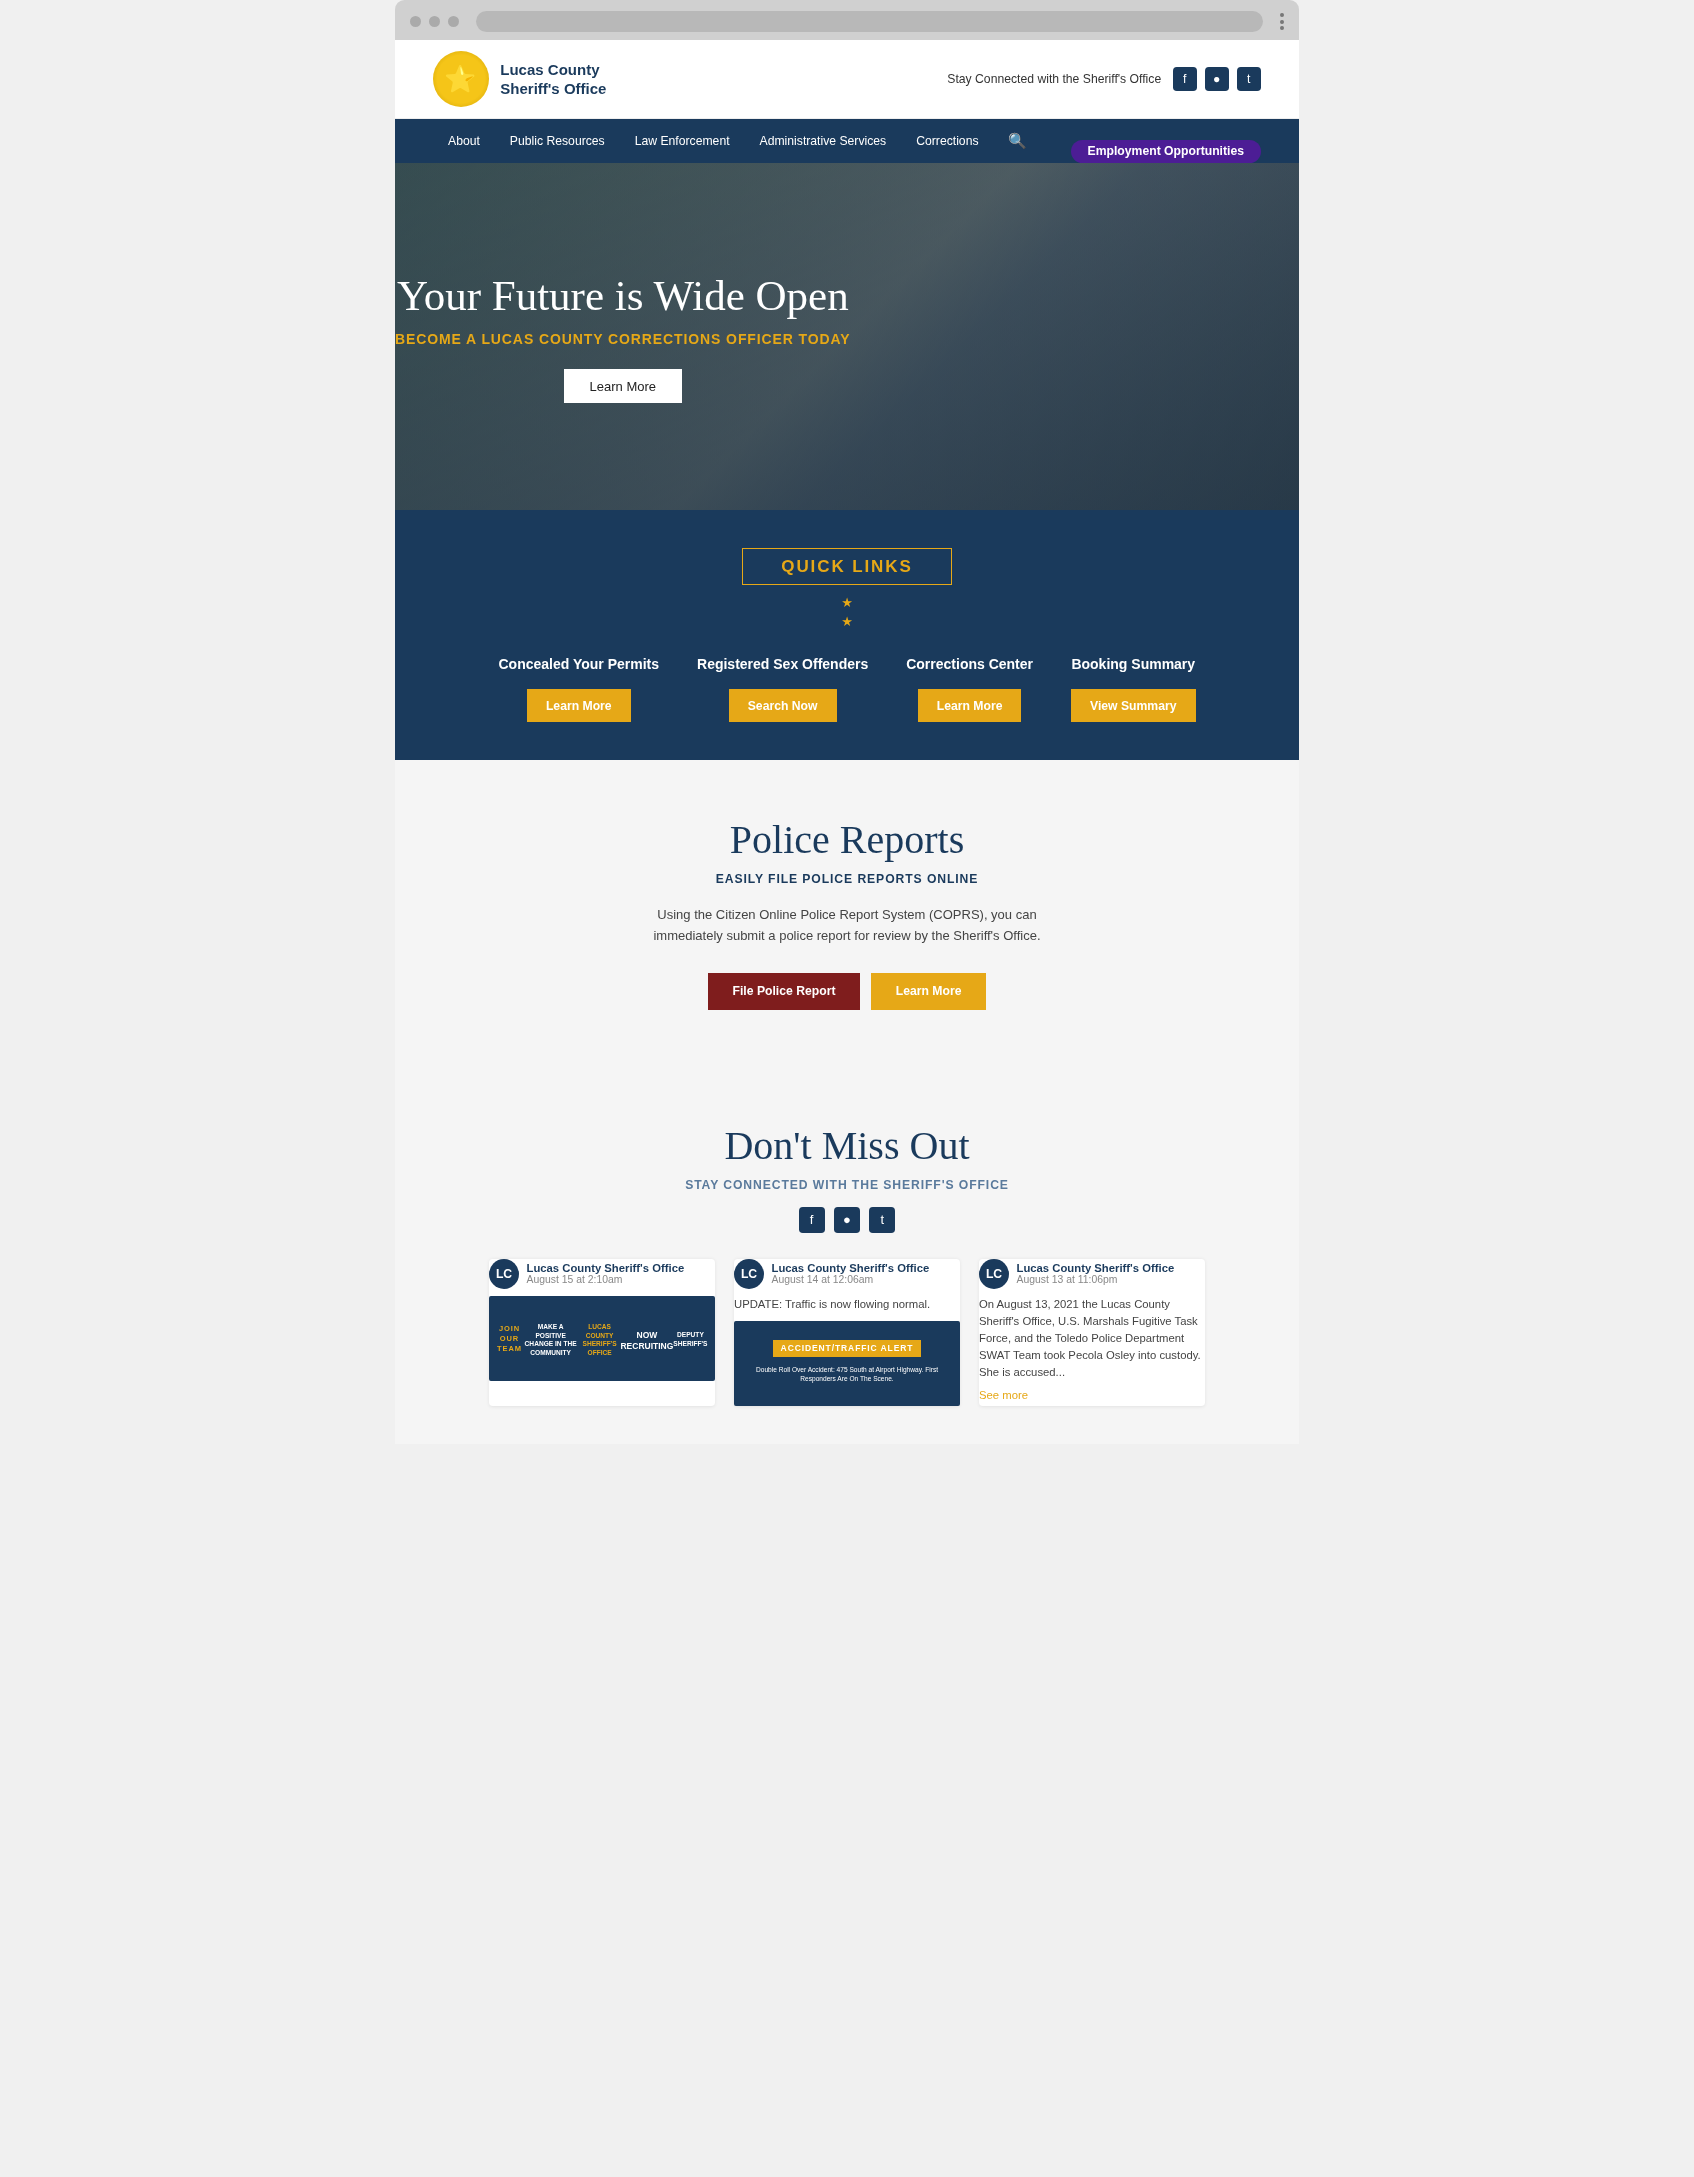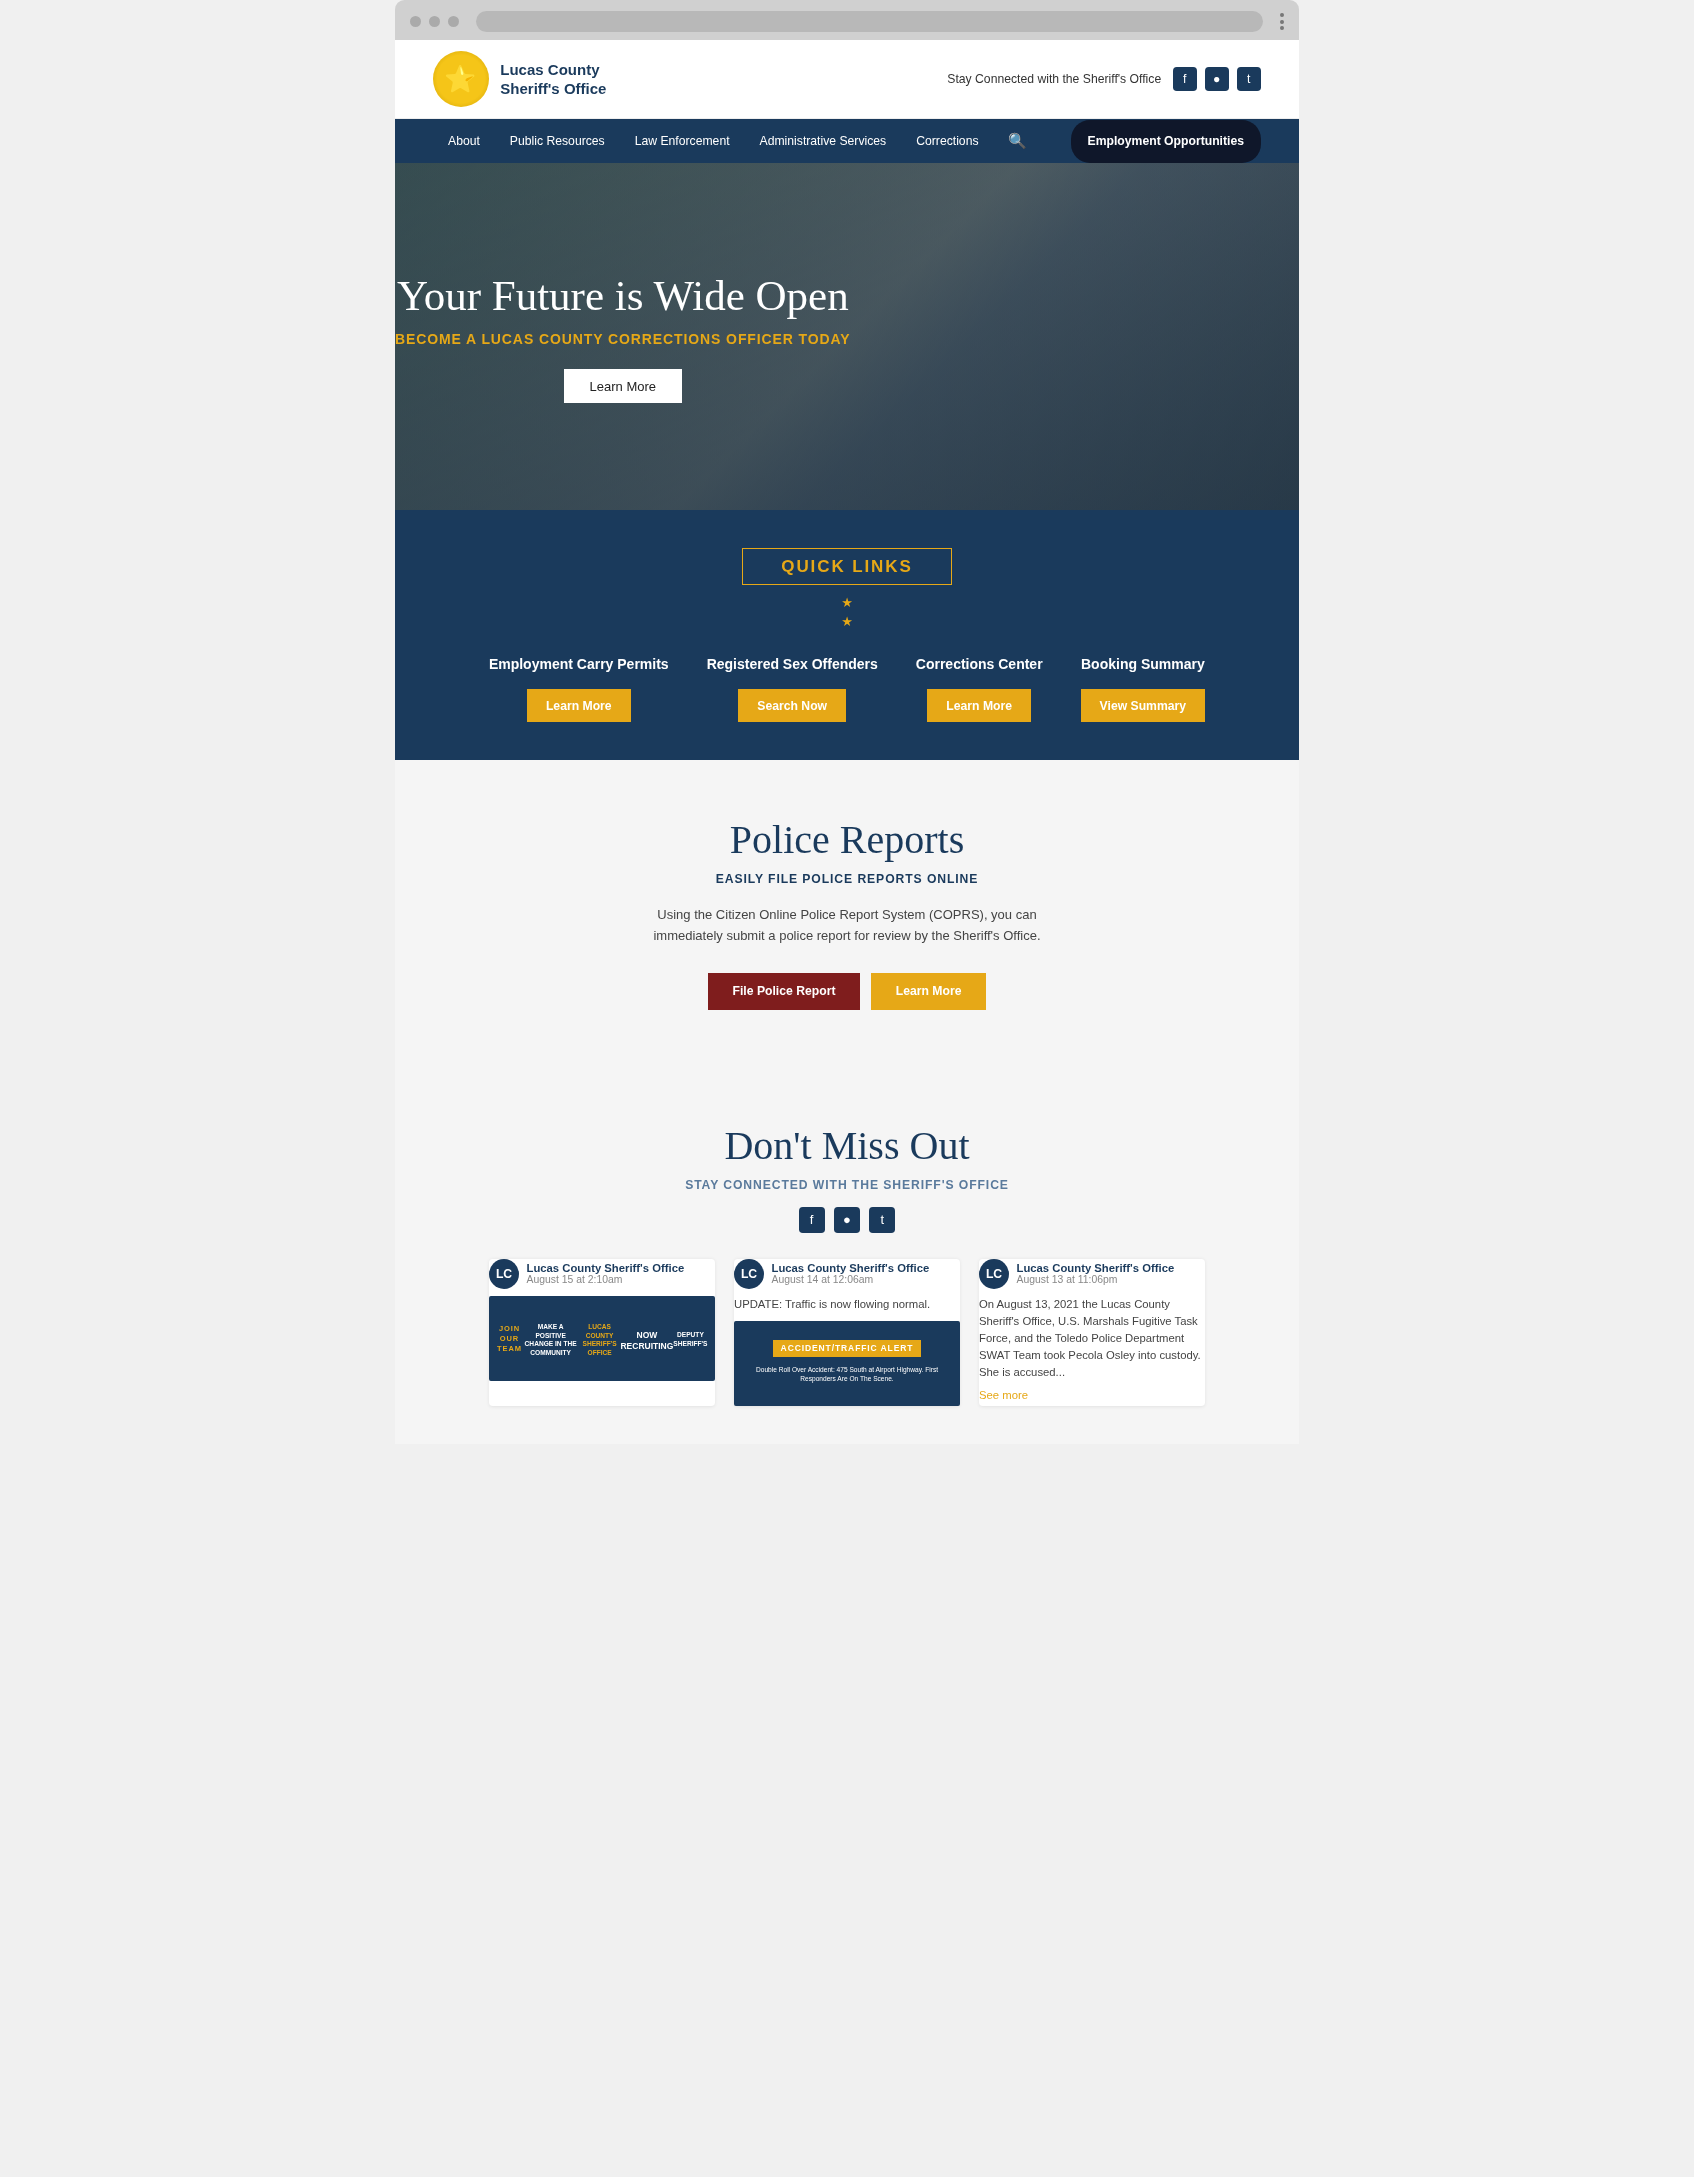--- a/index.html
+++ b/index.html
@@ -82,25 +82,25 @@
       text-decoration: none;
       white-space: nowrap;
     }
     .nav-search {
       color: #fff;
       padding: 13px 15px;
       cursor: pointer;
       font-size: 15px;
     }
     .nav-employment {
-      background: #0f172a;
-      color: #fff;
-      font-size: 12.2px;
-      font-weight: bold;
-      padding: 14px 17px;
+      background: #4c1d95;
+      color: #fff;
+      font-size: 12.2px;
+      font-weight: bold;
+      padding: 4px 17px;
       text-align: center;
       cursor: pointer;
       line-height: 1.3;
       display: flex;
       align-items: center;
       justify-content: center;
       border-radius: 19px;
     }
 
     
@@ -386,21 +386,21 @@
   </section>
 
   <section class="quick-links-section">
     <div class="quick-links-title-box">
       <div class="quick-links-title">QUICK LINKS</div>
     </div>
     <div class="quick-links-star">★</div>
     <div class="quick-links-star">★</div>
     <div class="quick-links-grid">
       <div class="quick-link-card">
-        <div class="quick-link-name">Employment Carry Permits</div>
+        <div class="quick-link-name">Concealed Your Permits</div>
         <button class="quick-link-btn">Learn More</button>
       </div>
       <div class="quick-link-card">
         <div class="quick-link-name">Registered Sex Offenders</div>
         <button class="quick-link-btn">Search Now</button>
       </div>
       <div class="quick-link-card">
         <div class="quick-link-name">Corrections Center</div>
         <button class="quick-link-btn">Learn More</button>
       </div>

